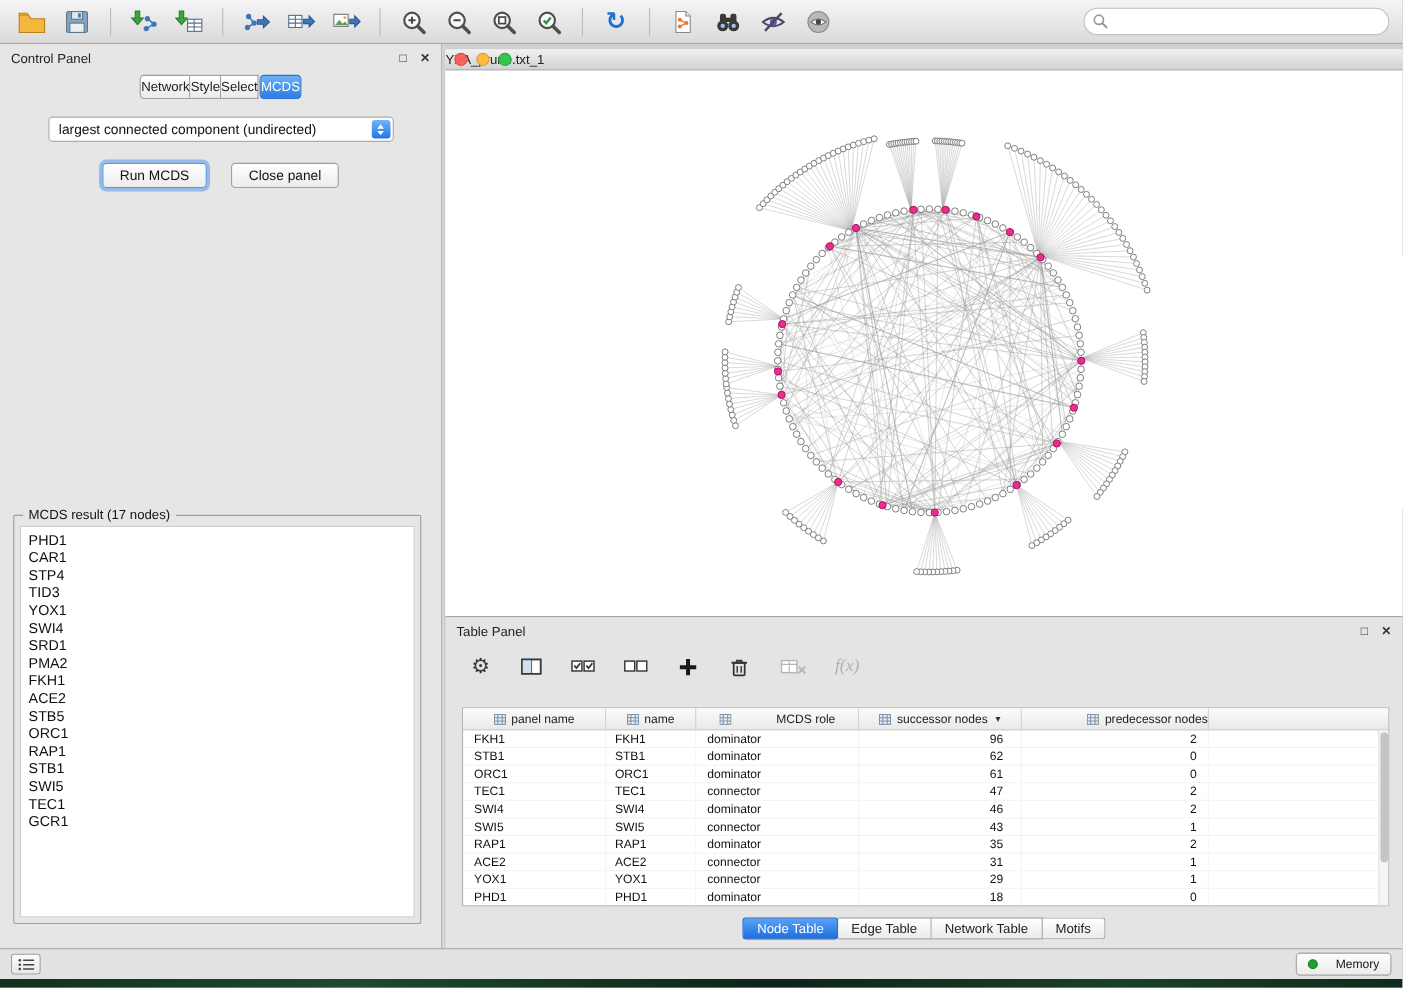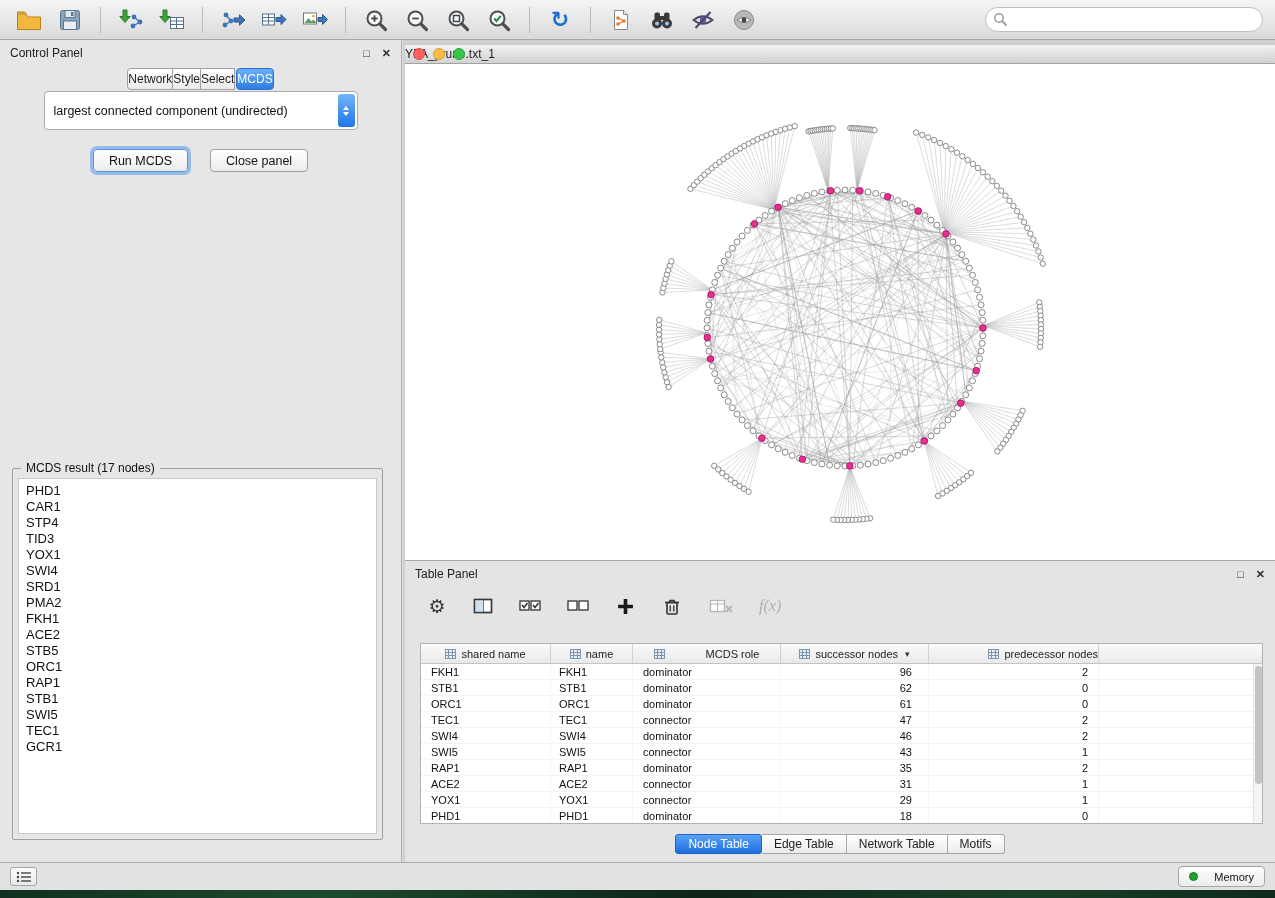--- a/index.html
+++ b/index.html
@@ -18,21 +18,21 @@
 
 .control-panel{position:absolute;top:40px;left:0;width:402px;bottom:36px;background:#e6e6e6;border-right:1px solid #b0b0b0;}
 .panel-header{height:26px;display:flex;align-items:center;padding:0 10px;font-size:12px;color:#222;}
 .win-icons{margin-left:auto;display:flex;gap:12px;color:#333;align-items:center;}
 .win-icon{font-size:11px;font-weight:bold;line-height:1;cursor:default;}
 .cp-tabs{display:flex;justify-content:center;margin-top:2px;}
 .seg{padding:3px 0;background:linear-gradient(#ffffff,#ebebeb);border:1px solid #9f9f9f;border-left:none;font-size:12px;color:#222;}
 .seg.first{border-left:1px solid #9f9f9f;border-radius:4px 0 0 4px;}
 .seg.active{background:linear-gradient(#6cb0f8,#2b7de4);color:#fff;border:1px solid #2a6fd0;border-radius:4px;margin-left:1px;}
 .opt-label{text-align:center;margin-top:26px;font-size:13px;color:#111;}
-.dropdown{position:relative;margin:1px auto 0;width:314px;height:39px;background:#fff;border:1px solid #ababab;border-radius:4px;display:flex;align-items:center;padding:0 26px 0 9px;font-size:12.5px;color:#111;}
+.dropdown{position:relative;margin:16px auto 0;width:314px;height:23px;background:#fff;border:1px solid #ababab;border-radius:4px;display:flex;align-items:center;padding:0 26px 0 9px;font-size:12.5px;color:#111;}
 .dd-stepper{position:absolute;right:2px;top:2px;bottom:2px;width:17px;border-radius:3px;background:linear-gradient(#74b4f9,#1f75e8);display:flex;flex-direction:column;align-items:center;justify-content:center;gap:2px;}
 .dd-up{width:0;height:0;border-left:3.5px solid transparent;border-right:3.5px solid transparent;border-bottom:4px solid #fff;}
 .dd-down{width:0;height:0;border-left:3.5px solid transparent;border-right:3.5px solid transparent;border-top:4px solid #fff;}
 .btn-row{display:flex;justify-content:center;gap:22px;margin-top:19px;}
 .mac-btn{height:23px;padding:0 15px;background:linear-gradient(#ffffff,#ececec);border:1px solid #9f9f9f;border-radius:4px;font-size:12.5px;font-family:"Liberation Sans",sans-serif;color:#111;}
 .mac-btn.focused{box-shadow:0 0 0 3px rgba(99,158,235,0.6);border-color:#5b95e0;}
 .result-group{position:absolute;left:12px;right:18px;top:428px;bottom:22px;border:1px solid #9f9f9f;border-radius:2px;}
 .result-legend{position:absolute;top:-8px;left:8px;background:#e6e6e6;padding:0 5px;font-size:12px;color:#111;}
 .result-list{position:absolute;left:5px;right:5px;top:9px;bottom:5px;background:#fff;border:1px solid #c9c9c9;overflow:hidden;padding:4px 7px;}
 .result-item{font-size:13px;line-height:16px;color:#111;}
@@ -1045,21 +1045,21 @@
     <div class="table-wrap">
       <div class="tbl-header">
         <div class="th c0">
           <svg class="th-grid" width="11" height="10" viewBox="0 0 11 10">
               <rect x="0.5" y="0.5" width="10" height="9" fill="#e7eef5" stroke="#7e96ad"></rect>
               <line x1="0.5" y1="3.5" x2="10.5" y2="3.5" stroke="#7e96ad"></line>
               <line x1="0.5" y1="6.5" x2="10.5" y2="6.5" stroke="#7e96ad"></line>
               <line x1="3.5" y1="0.5" x2="3.5" y2="9.5" stroke="#7e96ad"></line>
               <line x1="7.5" y1="0.5" x2="7.5" y2="9.5" stroke="#7e96ad"></line>
             </svg>
-          <span>shared name</span>
+          <span>panel name</span>
         </div>
         <div class="th c1">
           <svg class="th-grid" width="11" height="10" viewBox="0 0 11 10">
               <rect x="0.5" y="0.5" width="10" height="9" fill="#e7eef5" stroke="#7e96ad"></rect>
               <line x1="0.5" y1="3.5" x2="10.5" y2="3.5" stroke="#7e96ad"></line>
               <line x1="0.5" y1="6.5" x2="10.5" y2="6.5" stroke="#7e96ad"></line>
               <line x1="3.5" y1="0.5" x2="3.5" y2="9.5" stroke="#7e96ad"></line>
               <line x1="7.5" y1="0.5" x2="7.5" y2="9.5" stroke="#7e96ad"></line>
             </svg>
           <span>name</span>

